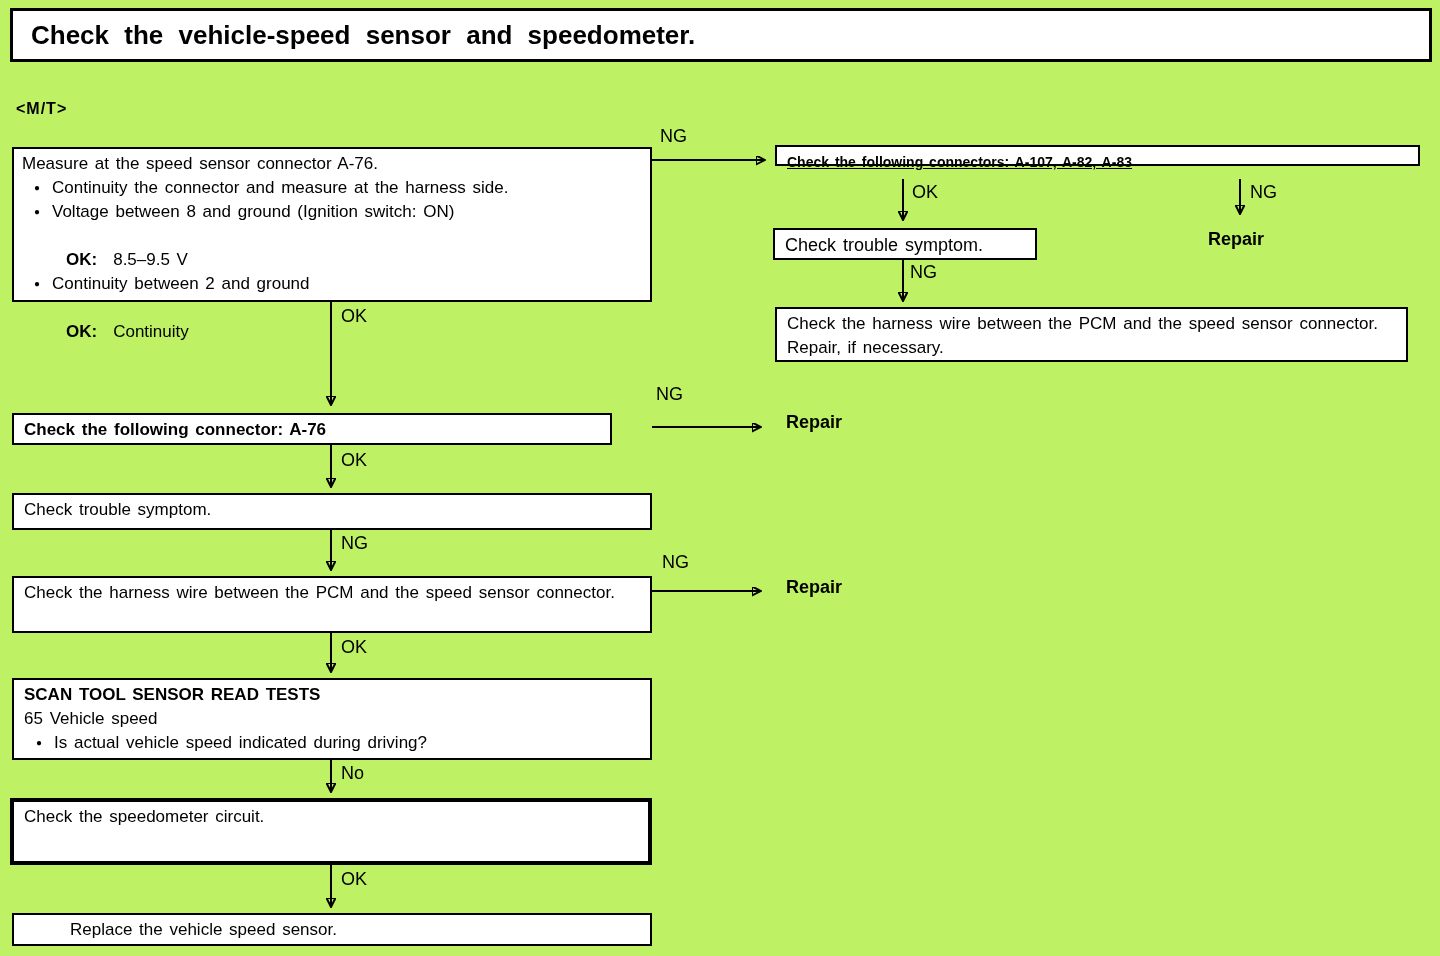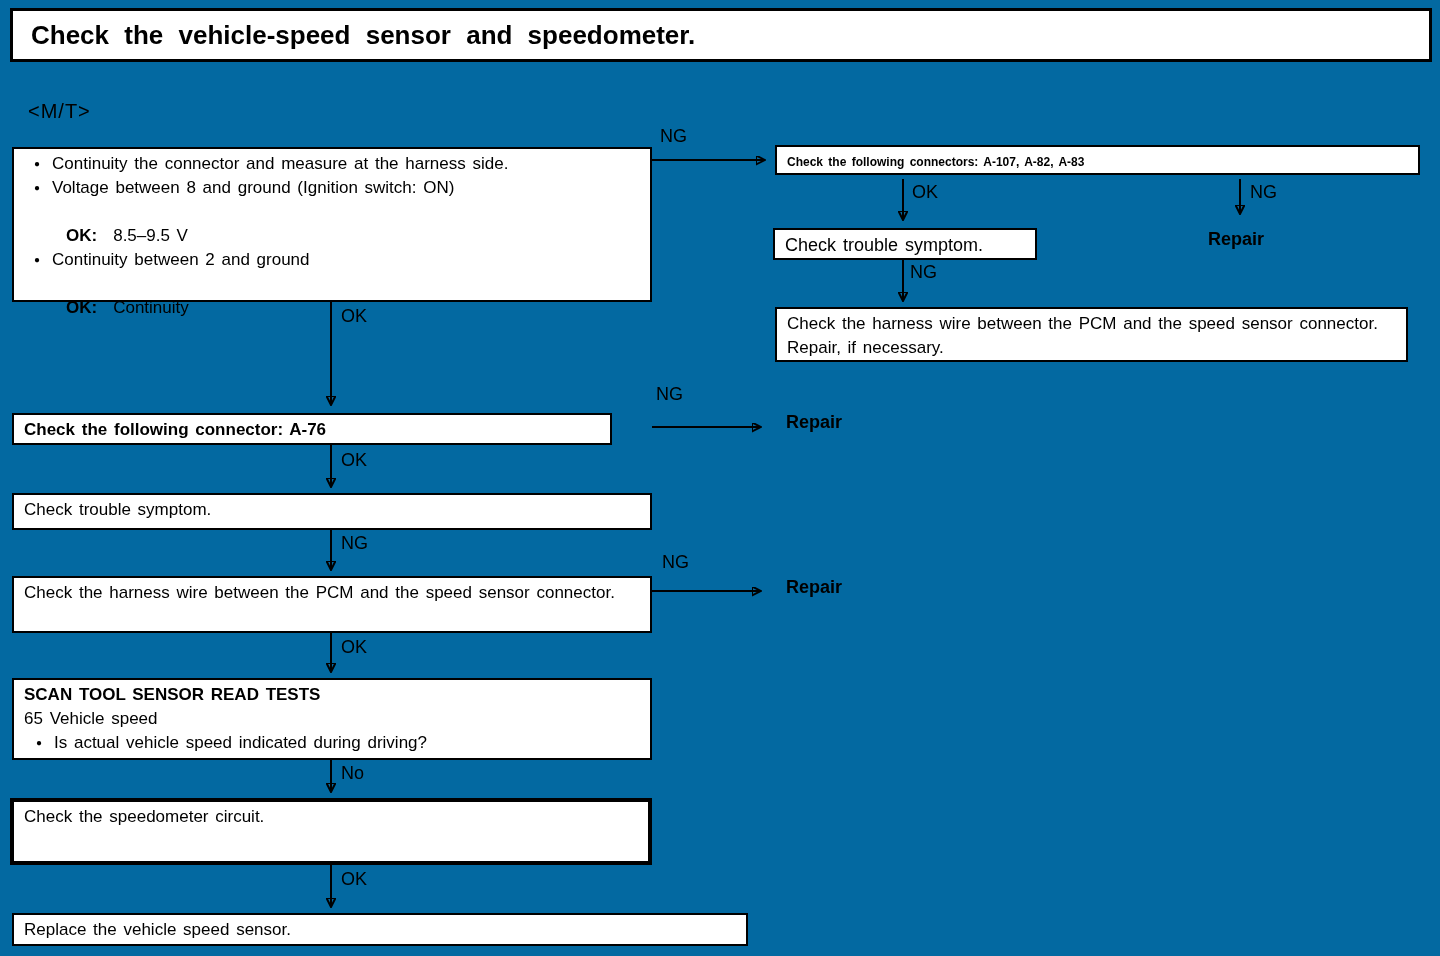--- a/index.html
+++ b/index.html
@@ -1,19 +1,19 @@
 <!DOCTYPE html>
 <html><head>
 <meta charset="utf-8">
 <style>
   html,body{margin:0;padding:0;background:#fff;}
   #canvas{
     position:relative;
     width:1440px;height:956px;
-    background:#0369a1;
+    background:#bef264;
     font-family:"Liberation Sans", sans-serif;
     color:#000;
     overflow:hidden;
   }
   
   .node{
     position:absolute;
     border:2px solid #000;
     background:#fff;
     box-sizing:border-box;
@@ -28,34 +28,34 @@
     width:30px;min-width:30px;text-align:center;
     font-size:10px;line-height:24px;
   }
   .ok-row{padding-left:44px;margin-top:24px;}
   .ok-value{margin-left:16px;}
 
   
   #title-bar{left:10px;top:8px;width:1422px;height:54px;border-width:3px;
              display:flex;align-items:center;padding-left:18px;
              font-size:26px;font-weight:700;word-spacing:8px;box-sizing:border-box;}
-  #section-label{position:absolute;left:28px;top:100px;font-size:20px;font-weight:400;letter-spacing:1px;}
+  #section-label{position:absolute;left:16px;top:100px;font-size:16px;font-weight:700;letter-spacing:1px;}
 
   #node-measure{left:12px;top:147px;width:640px;height:155px;}
   #node-measure .pad{padding:3px 8px;}
 
-  #node-connectors-right{left:775px;top:145px;width:645px;height:30px;font-size:12px;}
+  #node-connectors-right{left:775px;top:145px;width:645px;height:21px;font-size:14px;text-decoration:underline;}
   #node-trouble-right{left:773px;top:228px;width:264px;height:32px;font-size:18px;}
   #node-harness-right{left:775px;top:307px;width:633px;height:55px;}
   #node-connector-a76{left:12px;top:413px;width:600px;height:32px;}
   #node-trouble-left{left:12px;top:493px;width:640px;height:37px;}
   #node-harness-left{left:12px;top:576px;width:640px;height:57px;}
   #node-scan-tool{left:12px;top:678px;width:640px;height:82px;}
   #node-speedometer{left:10px;top:798px;width:642px;height:67px;border-width:4px;}
-  #node-replace{left:12px;top:913px;width:736px;height:33px;}
+  #node-replace{left:12px;top:913px;width:640px;height:33px;padding-left:46px;}
 
   
   .edge-label{position:absolute;font-size:18px;line-height:20px;}
   .repair-label{position:absolute;font-size:18px;font-weight:700;line-height:22px;}
 
   #lbl-e0{left:660px;top:126px;}
   #lbl-e1{left:912px;top:182px;}
   #lbl-e2{left:1250px;top:182px;}
   #lbl-e3{left:910px;top:262px;}
   #lbl-e4{left:341px;top:306px;}
@@ -99,20 +99,21 @@
     <path d="M331 865 V906" marker-end="url(#ah)"></path>
   </svg>
 
   <div class="node" id="title-bar">
     <span>Check the vehicle-speed sensor and speedometer.</span>
   </div>
   <div id="section-label">&lt;M/T&gt;</div>
 
   <div class="node" id="node-measure">
     <div class="pad">
+      <div>Measure at the speed sensor connector A-76.</div>
       <div class="bullet-row">
         <span class="bullet-glyph">●</span>
         <span>Continuity the connector and measure at the harness side.</span>
       </div>
       <div class="bullet-row">
         <span class="bullet-glyph">●</span>
         <span>Voltage between 8 and ground (Ignition switch: ON)</span>
       </div>
       <div class="ok-row">
         <span class="bold">OK:</span><span class="ok-value">8.5–9.5 V</span>

